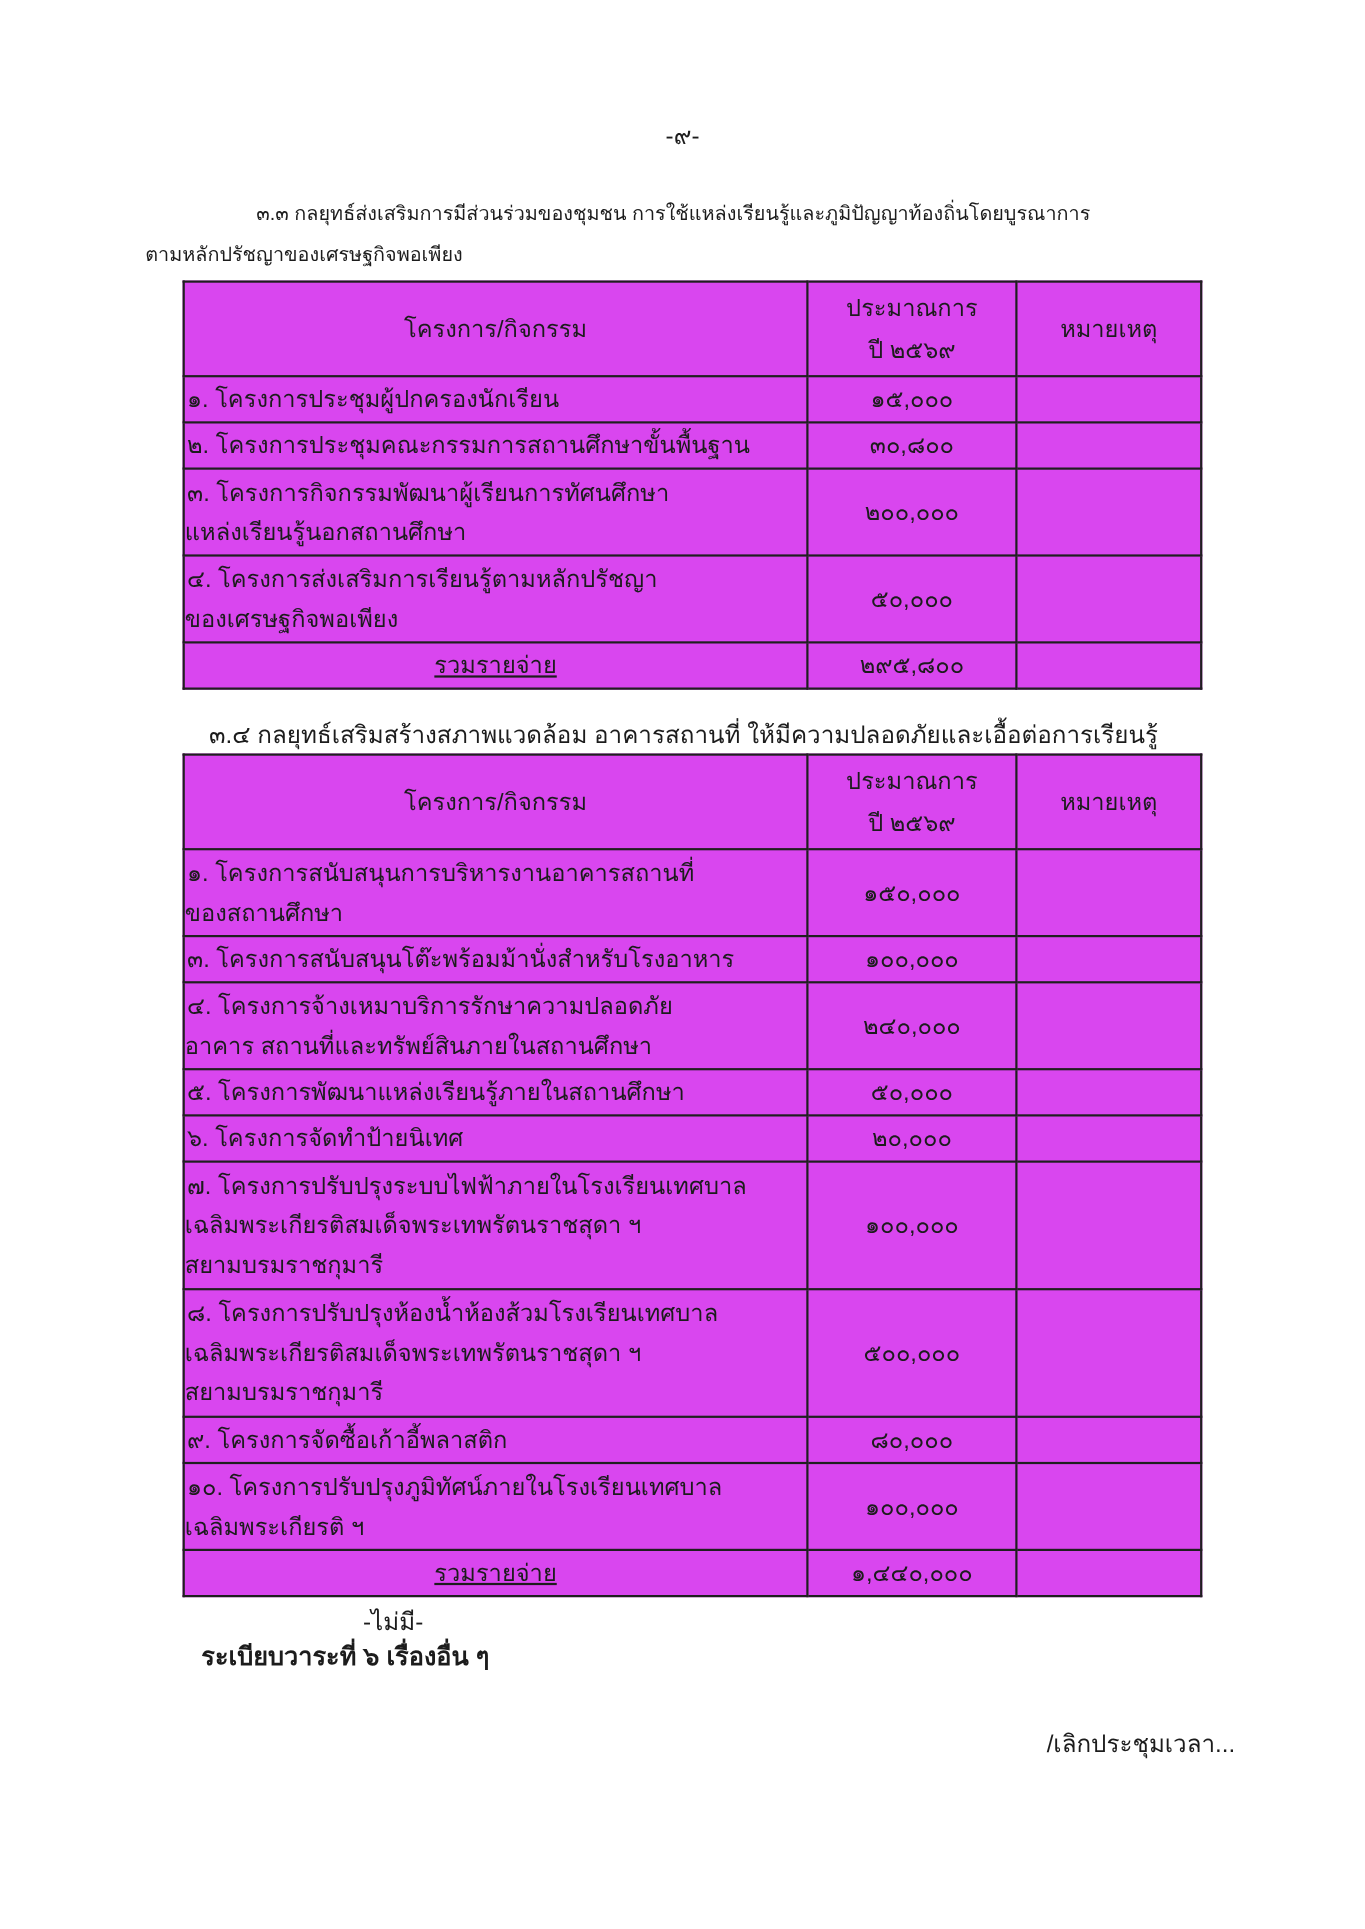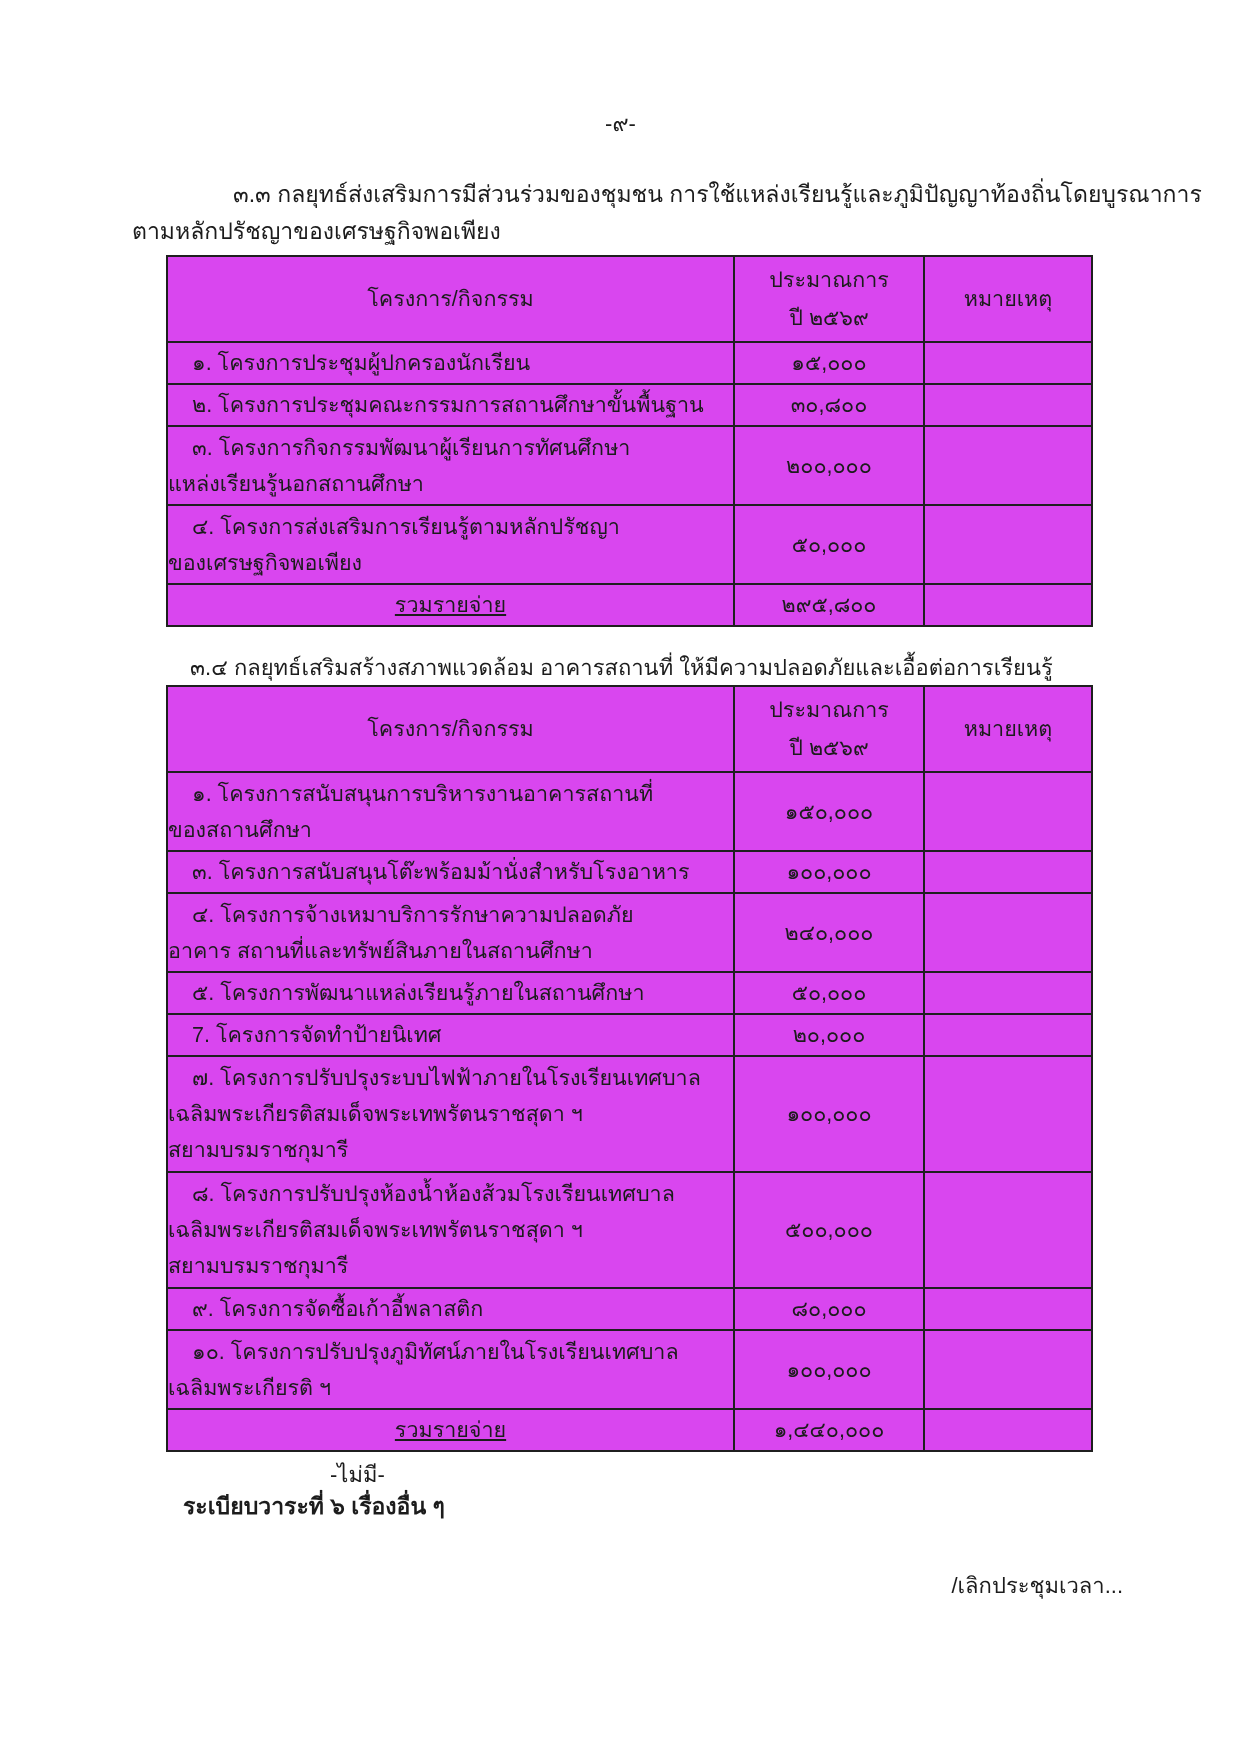--- a/index.html
+++ b/index.html
@@ -1,41 +1,41 @@
 <!DOCTYPE html>
 <html><head>
 <meta charset="utf-8">
 <style>
   html,body{margin:0;padding:0;background:#ffffff;}
   .page{
     position:relative;width:1241px;height:1754px;background:#ffffff;
     font-family:"Liberation Sans", sans-serif;color:#1c1c1c;overflow:hidden;
   }
   .pagenum{position:absolute;top:106px;left:0;width:100%;text-align:center;font-size:22px;}
-  .para33{position:absolute;left:132px;top:176px;width:1000px;font-size:23px;line-height:37px;}
+  .para33{position:absolute;left:132px;top:176px;width:1000px;font-size:18px;line-height:37px;}
   .para33 .ind{padding-left:101px;white-space:nowrap;}
   .para33 .cont{white-space:nowrap;}
   .head34{position:absolute;left:132px;top:650px;width:1000px;font-size:22px;white-space:nowrap;}
   .head34 .ind{padding-left:58px;}
   table.tbl{position:absolute;left:166px;border-collapse:collapse;table-layout:fixed;background:#d946ef;}
   #table33{top:255px;}
   #table34{top:685px;}
   .tbl col.c1{width:567px;}
   .tbl col.c2{width:190px;}
   .tbl col.c3{width:168px;}
   .tbl th,.tbl td{
     border:2px solid #1f1f1f;font-weight:normal;font-size:21.5px;
     vertical-align:middle;padding:0;line-height:36px;
   }
   tr.hdr>th{height:84px;text-align:center;line-height:38px;}
   tr.h40>td{height:40px;}
   tr.h77>td{height:77px;}
   tr.h114>td{height:114px;}
   .cell-name{text-align:left;}
-  .cell-name .ln1{padding-left:24px;white-space:nowrap;}
+  .cell-name .ln1{padding-left:2px;white-space:nowrap;}
   .cell-name .ln2{white-space:nowrap;}
   .cell-num{text-align:center;}
   .cell-total{text-align:center;text-decoration:underline;}
   .agenda-head{position:absolute;left:145px;top:1488px;font-size:23px;font-weight:bold;white-space:nowrap;margin-left:38px;}
   .agenda-none{position:absolute;left:330px;top:1457px;font-size:22px;white-space:nowrap;}
   .closing{position:absolute;right:118px;top:1568px;font-size:22px;white-space:nowrap;}
 </style>
 </head>
 <body>
 
@@ -145,21 +145,21 @@
       </tr>
       <tr class="h40">
         <td class="cell-name">
             <div class="ln1">๕. โครงการพัฒนาแหล่งเรียนรู้ภายในสถานศึกษา</div>
           </td>
         <td class="cell-num">๕๐,๐๐๐</td>
         <td></td>
       </tr>
       <tr class="h40">
         <td class="cell-name">
-            <div class="ln1">7. โครงการจัดทำป้ายนิเทศ</div>
+            <div class="ln1">๖. โครงการจัดทำป้ายนิเทศ</div>
           </td>
         <td class="cell-num">๒๐,๐๐๐</td>
         <td></td>
       </tr>
       <tr class="h114">
         <td class="cell-name">
           <div class="ln1">๗. โครงการปรับปรุงระบบไฟฟ้าภายในโรงเรียนเทศบาล</div>
           <div class="ln2">เฉลิมพระเกียรติสมเด็จพระเทพรัตนราชสุดา ฯ</div>
           <div class="ln2">สยามบรมราชกุมารี</div>
         </td>

